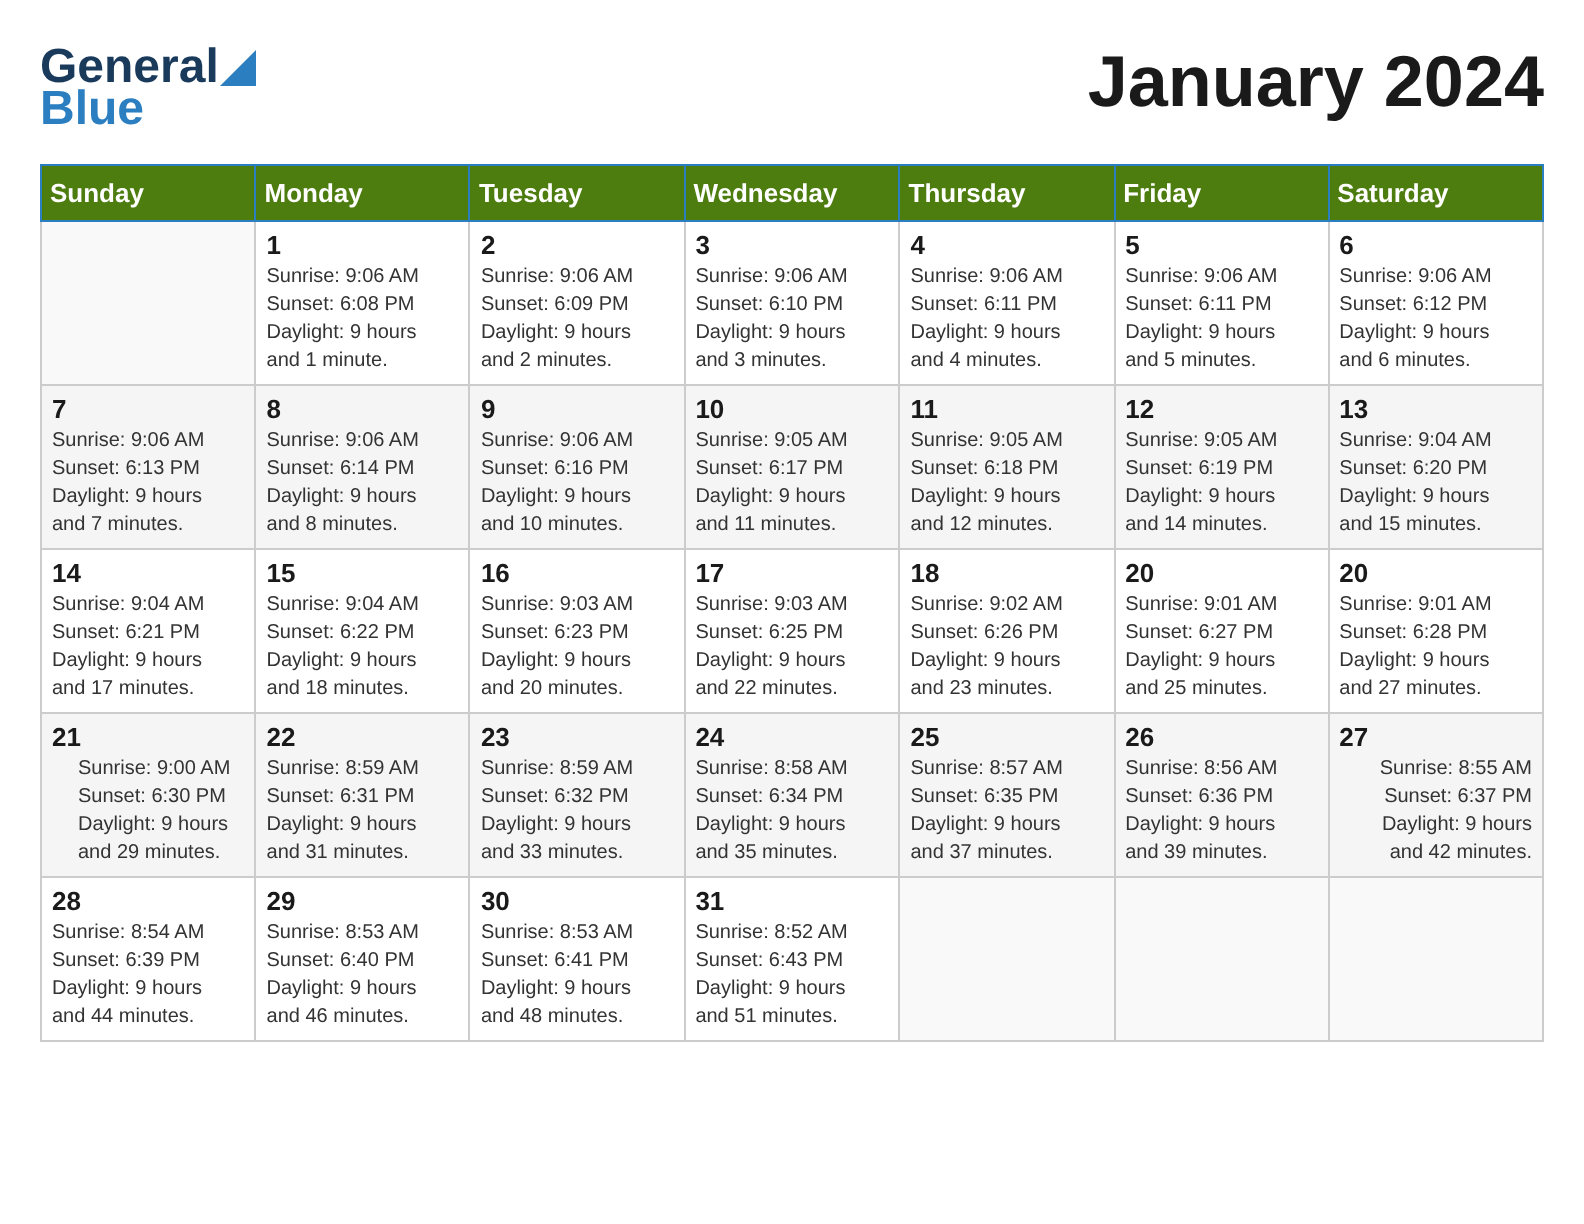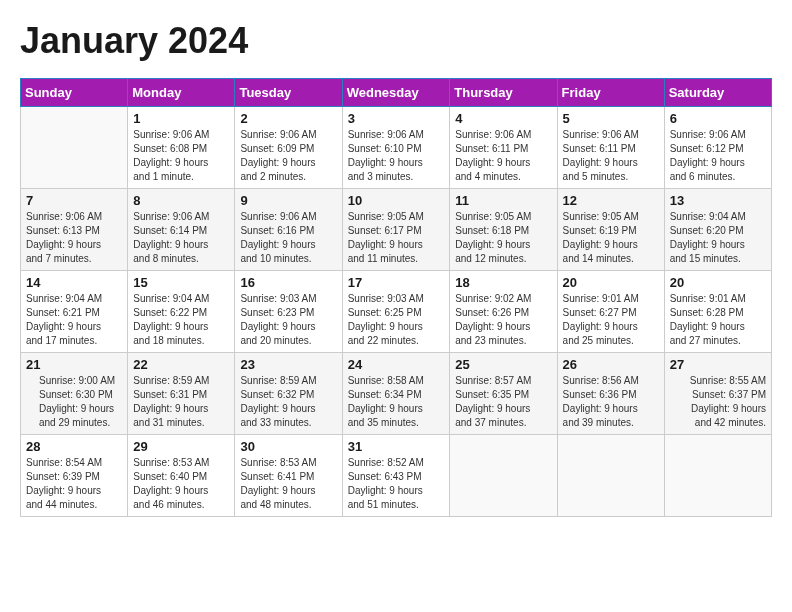--- a/index.html
+++ b/index.html
@@ -32,21 +32,21 @@
     .subtitle {
       font-size: 16px;
       color: #444;
     }
     .calendar-table {
       width: 100%;
       border-collapse: collapse;
       font-size: 11px;
     }
     .calendar-table thead tr th {
-      background-color: #a21caf;
+      background-color: #4d7c0f;
       color: #fff;
       padding: 6px 4px;
       text-align: left;
       font-size: 13px;
       font-weight: bold;
       border: 1px solid #2b7fc1;
     }
     .calendar-table tbody tr td {
       border: 1px solid #ccc;
       vertical-align: top;
@@ -73,20 +73,29 @@
       line-height: 1.4;
     }
     .empty-cell {
       background-color: #f9f9f9 !important;
     }
   </style>
 </head>
 <body>
 
 <div class="header-section">
+  <div class="logo">
+    <div style="display:flex;align-items:center;">
+      <span style="font-size:24px;font-weight:bold;color:#1a3a5c;">General</span>
+      <svg width="18" height="18" viewBox="0 0 18 18" style="margin:0 1px;">
+        <polygon points="0,18 18,18 18,0" fill="#2b7fc1"></polygon>
+      </svg>
+    </div>
+    <span style="font-size:24px;font-weight:bold;color:#2b7fc1;line-height:0.9;margin-top:-4px;">Blue</span>
+  </div>
   <div class="title-section">
     <div class="main-title">January 2024</div>
   </div>
 </div>
 
 <table class="calendar-table">
   <thead>
     <tr>
       <th>Sunday</th>
       <th>Monday</th>

